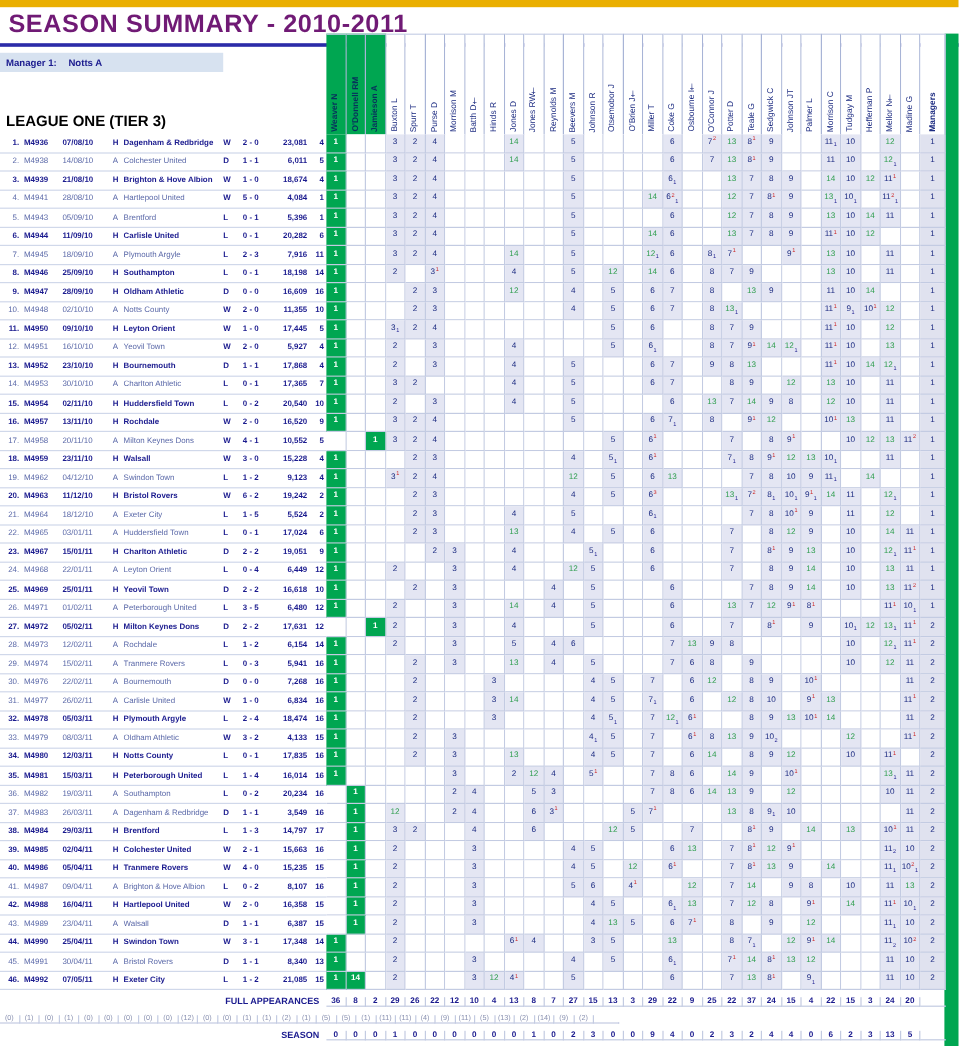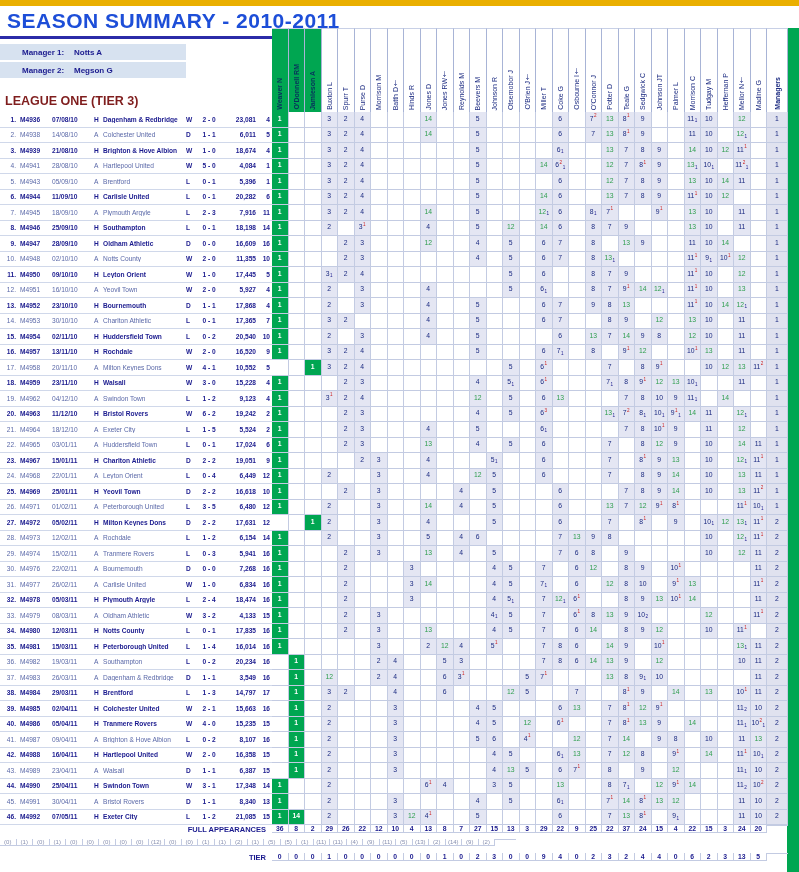--- a/index.html
+++ b/index.html
@@ -1,23 +1,23 @@
 <!DOCTYPE html>
 <html><head>
 <meta charset="utf-8">
 <style>
   html,body{margin:0;padding:0;background:#fff;}
   .page{position:relative;width:799px;height:872px;font-family:"Liberation Sans",sans-serif;overflow:hidden;background:#fff;}
   .topbar{position:absolute;left:0;top:0;width:799px;height:6px;background:#EAAF00;}
-  .title{position:absolute;left:7px;top:9px;font-size:21px;font-weight:bold;color:#1d4ed8;letter-spacing:0.5px;}
+  .title{position:absolute;left:7px;top:9px;font-size:21px;font-weight:bold;color:#701a75;letter-spacing:0.5px;}
   .rule{position:absolute;left:0;top:36px;width:799px;height:3px;background:#2b2ba8;}
   .mgrbox{position:absolute;left:0;top:44px;width:186px;}
   .mgrrow{height:16px;background:#d7e2f0;margin-bottom:2px;display:flex;align-items:center;font-size:8px;font-weight:bold;color:#1a1a8e;}
-  .mgrrow .lbl{width:52px;padding-left:22px;}
-  .league{position:absolute;left:5px;top:94px;font-size:12.5px;font-weight:bold;color:#7f1d1d;}
+  .mgrrow .lbl{width:52px;padding-left:5px;}
+  .league{position:absolute;left:5px;top:94px;font-size:12.5px;font-weight:bold;color:#000000;}
   .greenstrip{position:absolute;left:787px;top:28px;width:12px;height:844px;background:#00A651;}
   
   .ghead{position:absolute;left:272px;top:28px;height:84px;display:flex;}
   .hcell{width:16.5px;height:84px;box-sizing:border-box;border-right:1px solid #a8b4d6;border-top:1px solid #c8d0e6;display:flex;align-items:flex-end;justify-content:center;background:#fff;}
   .hcell span{writing-mode:vertical-rl;transform:rotate(180deg);font-size:7px;color:#1b2a80;white-space:nowrap;padding:2px 0;line-height:1;}
   .hcell.gk{background:#00A651;}
   .hcell.gk span{color:#07315c;font-weight:bold;}
   .hcell.mgrh{width:21px;}
   .hcell.mgrh span{font-weight:bold;}
   
@@ -36,41 +36,37 @@
   .c-att{width:34px;text-align:right;font-weight:bold;color:#1a1a8e;}
   .c-pos{width:14px;text-align:right;font-weight:bold;color:#1a1a8e;padding-right:2px;}
   .gcell{width:16.5px;box-sizing:border-box;border-right:1px solid #c3cbe2;border-bottom:1px solid #c3cbe2;display:flex;align-items:center;justify-content:center;font-size:6.8px;color:#1b2a80;background:#fff;line-height:1;}
   .gcell.filled{background:#e4e6f3;}
   .gcell.gkc{background:#00A651;color:#fff;font-weight:bold;}
   .gcell.subon{color:#2f9e4f;}
   .gcell.mgrc{width:21px;background:#e0e2ef;}
   .sup{font-size:4.6px;color:#cc2222;position:relative;top:-2.5px;margin-left:0.5px;}
   .subm{font-size:4.6px;color:#1a1a8e;position:relative;top:2.5px;margin-left:0.5px;}
   
-  .frow{display:flex;height:14px;align-items:flex-start;}
+  .frow{display:flex;height:14px;align-items:flex-end;}
   .flabel{width:272px;box-sizing:border-box;text-align:right;padding-right:6px;font-size:7.5px;font-weight:bold;color:#1a1a8e;display:flex;align-items:center;justify-content:flex-end;}
   .fcell{width:16.5px;box-sizing:border-box;border-right:1px solid #c3cbe2;border-bottom:1px solid #c3cbe2;display:flex;align-items:center;justify-content:center;font-size:6.8px;font-weight:bold;color:#1a1a8e;}
   .frow.sub .fcell{font-weight:normal;color:#8890b0;font-size:6px;}
   .fcell.mgrc{width:21px;}
 </style>
 </head>
 <body>
 
 <div class="page">
   <div class="topbar"></div>
   <div class="title">SEASON SUMMARY - 2010-2011</div>
   <div class="rule"></div>
   <div class="mgrbox">
     <div class="mgrrow">
       <span class="lbl">Manager 1:</span>
       <span>Notts A</span>
-    </div>
-    <div class="mgrrow">
-      <span class="lbl">Manager 2:</span>
-      <span>Megson G</span>
     </div>
   </div>
   <div class="league">LEAGUE ONE  (TIER 3)</div>
   <div class="greenstrip"></div>
   <div class="ghead" id="ghead">
       <div class="hcell gk">
         <span>Weaver N</span>
       </div>
       <div class="hcell gk">
         <span>O'Donnell RM</span>
@@ -3704,21 +3700,21 @@
         <div class="fcell">(11)</div>
         <div class="fcell">(5)</div>
         <div class="fcell">(13)</div>
         <div class="fcell">(2)</div>
         <div class="fcell">(14)</div>
         <div class="fcell">(9)</div>
         <div class="fcell">(2)</div>
         <div class="fcell mgrc"></div>
       </div>
       <div class="frow ">
-        <div class="flabel">TIER</div>
+        <div class="flabel">SEASON</div>
         <div class="fcell">0</div>
         <div class="fcell">0</div>
         <div class="fcell">0</div>
         <div class="fcell">1</div>
         <div class="fcell">0</div>
         <div class="fcell">0</div>
         <div class="fcell">0</div>
         <div class="fcell">0</div>
         <div class="fcell">0</div>
         <div class="fcell">0</div>

